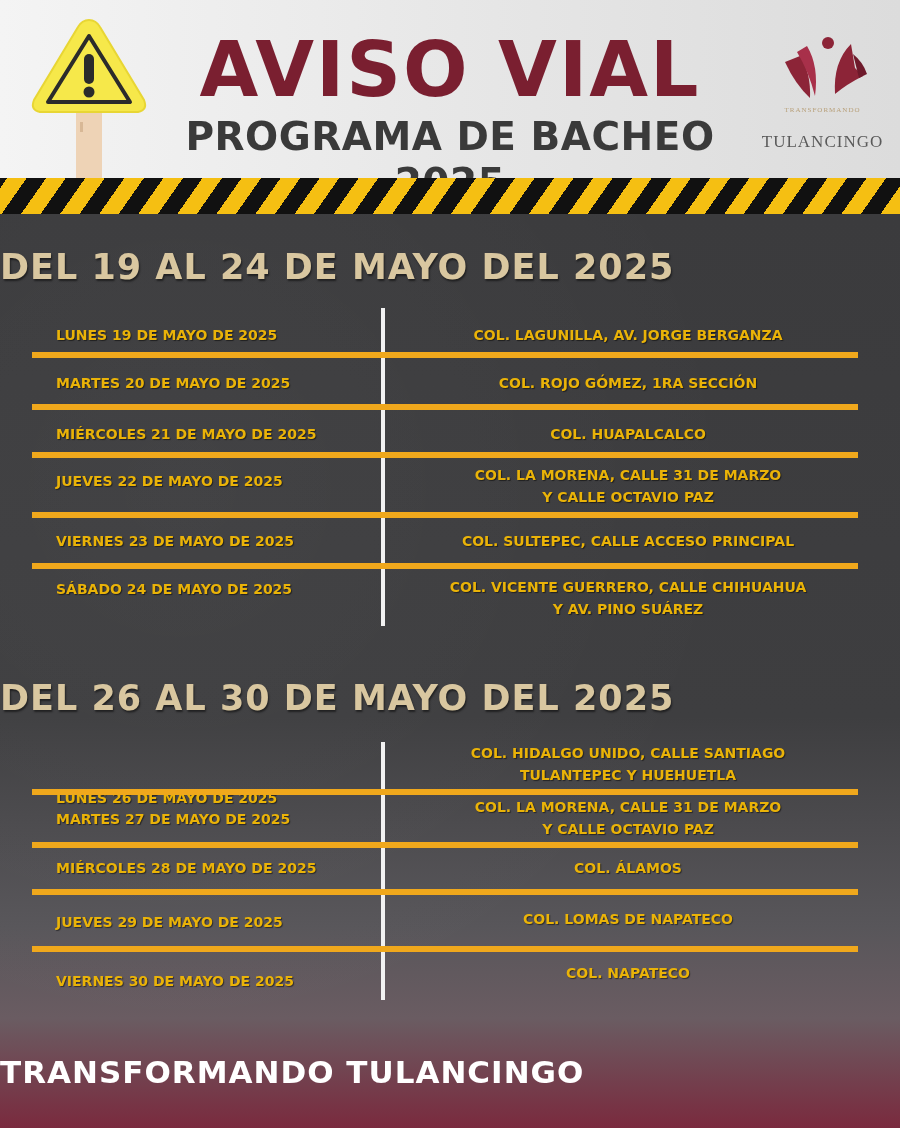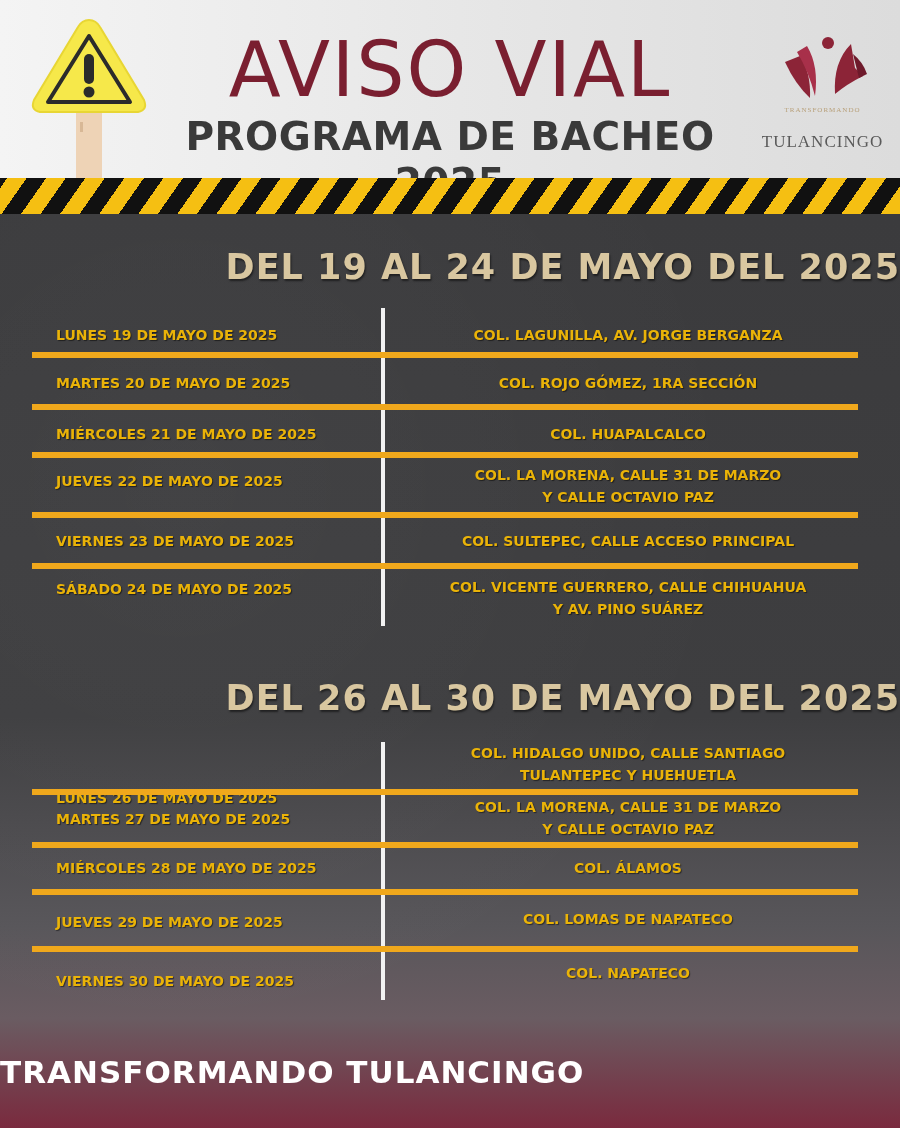--- a/index.html
+++ b/index.html
@@ -9,21 +9,21 @@
     background: #3d3d3f;
     position: relative;
   }
   .header {
     position: absolute; left: 0; top: 0; width: 900px; height: 180px;
     background: linear-gradient(90deg, #f4f4f4 0%, #e6e6e6 55%, #dcdcdc 100%);
   }
   .sign { position: absolute; left: 24px; top: 12px; width: 130px; height: 180px; }
   .title {
     position: absolute; left: 150px; top: 28px; width: 600px; text-align: center;
-    font-weight: normal; font-size: 76px; letter-spacing: 2px; color: #7a1f30;
+    font-weight: bold; font-size: 76px; letter-spacing: 2px; color: #7a1f30;
     line-height: 84px;
   }
   .subtitle {
     position: absolute; left: 150px; top: 114px; width: 600px; text-align: center;
     font-weight: bold; font-size: 39px; color: #3a3a3a; letter-spacing: 0.5px;
     line-height: 46px;
   }
   .logo { position: absolute; left: 755px; top: 32px; width: 135px; height: 110px; }
   .logo-small {
     position: absolute; left: 0; top: 74px; width: 135px; text-align: center;
@@ -37,21 +37,21 @@
     position: absolute; left: 0; top: 178px; width: 900px; height: 36px;
     background: repeating-linear-gradient(-55deg, #f5bf12 0px, #f5bf12 16px, #111 16px, #111 32px);
   }
   .asphalt {
     position: absolute; left: 0; top: 214px; width: 900px; height: 914px;
     background:
       radial-gradient(circle at 20% 30%, rgba(255,255,255,0.03) 0, transparent 60%),
       linear-gradient(180deg, #3b3b3d 0%, #3e3e40 55%, #58565a 78%, #6a5c62 88%, #7a2a3e 100%);
   }
   .week-title {
-    position: absolute; left: 0; width: 900px; text-align: right;
+    position: absolute; left: 0; width: 900px; text-align: left;
     font-weight: bold; font-size: 35px; color: #d9c7a0; letter-spacing: 1px;
     text-shadow: 1px 2px 2px rgba(0,0,0,0.5);
   }
   .divider { position: absolute; left: 381px; width: 4px; background: #f2f2f2; }
   .hline { position: absolute; left: 32px; width: 826px; height: 6px; background: #f0a81c; }
   .day, .place {
     position: absolute; color: #eab308; font-weight: bold; font-size: 14px;
     text-shadow: 1px 1px 1px rgba(0,0,0,0.5); line-height: 22px;
   }
   .day { left: 56px; width: 330px; text-align: left; }

